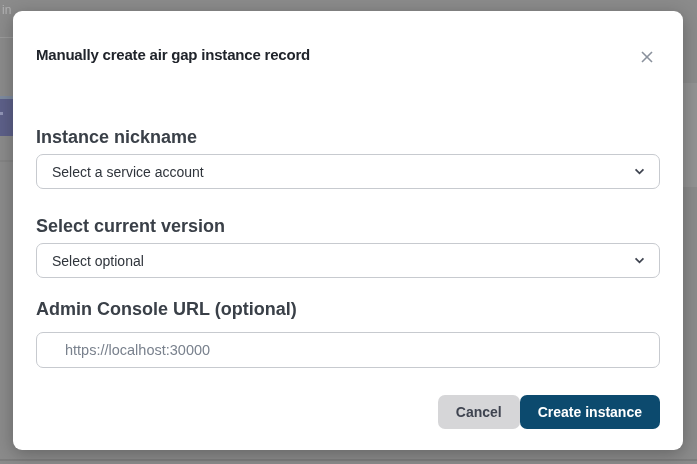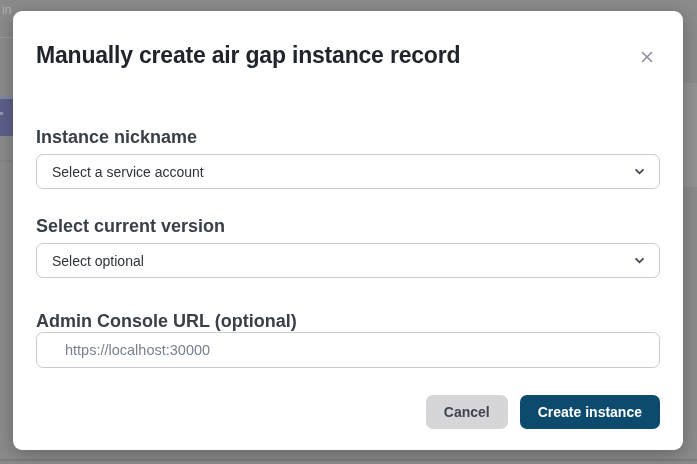--- a/index.html
+++ b/index.html
@@ -26,37 +26,37 @@
   .bd-bottom-line{ position:absolute; left:0; top:459px; width:100%; height:2px; background:#7d7d7d; }
 
   
   .modal{
     position:absolute; left:13px; top:11px; width:670px; height:439px;
     background:#ffffff; border-radius:9px;
     box-shadow:0 4px 18px rgba(0,0,0,.28);
   }
   .modal-title{
     position:absolute; left:23px; top:31px; right:60px;
-    font-size:23px; line-height:26px; font-weight:700;
+    font-size:15px; line-height:26px; font-weight:700;
     color:#20242b; letter-spacing:-.2px;
   }
   .close-btn{
     position:absolute; top:36px; right:26px; width:20px; height:20px;
     background:none; border:none; cursor:pointer;
     display:flex; align-items:center; justify-content:center; padding:0;
   }
   .close-btn svg{ width:16px; height:16px; stroke:#8a919c; stroke-width:1.6; fill:none; }
 
   .field-label{
     position:absolute; left:23px;
     font-size:18px; font-weight:600; color:#3a4048;
   }
   .lbl-0{ top:116px; }
   .lbl-1{ top:205px; }
-  .lbl-2{ top:288px;margin-top:12px; }
+  .lbl-2{ top:288px; }
 
   .select-box{
     position:absolute; left:23px; right:23px; height:35px;
     border:1px solid #c7cacf; border-radius:7px; background:#fff;
     display:flex; align-items:center; justify-content:space-between;
     padding:0 14px 0 15px; cursor:pointer;
   }
   .sel-0{ top:143px; }
   .sel-1{ top:232px; }
   .select-box .sel-value{ font-size:14px; color:#2f343b; }
@@ -66,21 +66,21 @@
     position:absolute; left:23px; right:23px; top:321px; height:36px;
     border:1px solid #c7cacf; border-radius:7px; background:#fff;
     padding:0 28px; font-size:14.5px; color:#2f343b;
     font-family:"Liberation Sans","DejaVu Sans",sans-serif;
     width:624px; outline:none;
   }
   .text-input::placeholder{ color:#79818d; opacity:1; }
 
   .btn-row{
     position:absolute; right:23px; top:384px; height:34px;
-    display:flex; gap:12px;
+    display:flex; 
   }
   .btn{
     height:34px; border:none; border-radius:7px; cursor:pointer;
     font-family:"Liberation Sans","DejaVu Sans",sans-serif;
     font-size:14px; font-weight:600; padding:0 18px;
     display:flex; align-items:center; justify-content:center;
   }
   .btn-cancel{ background:#d6d6d8; color:#3f4450; min-width:78px; }
   .btn-create{ background:#0c4a6e; color:#ffffff; min-width:137px; }
 </style>

